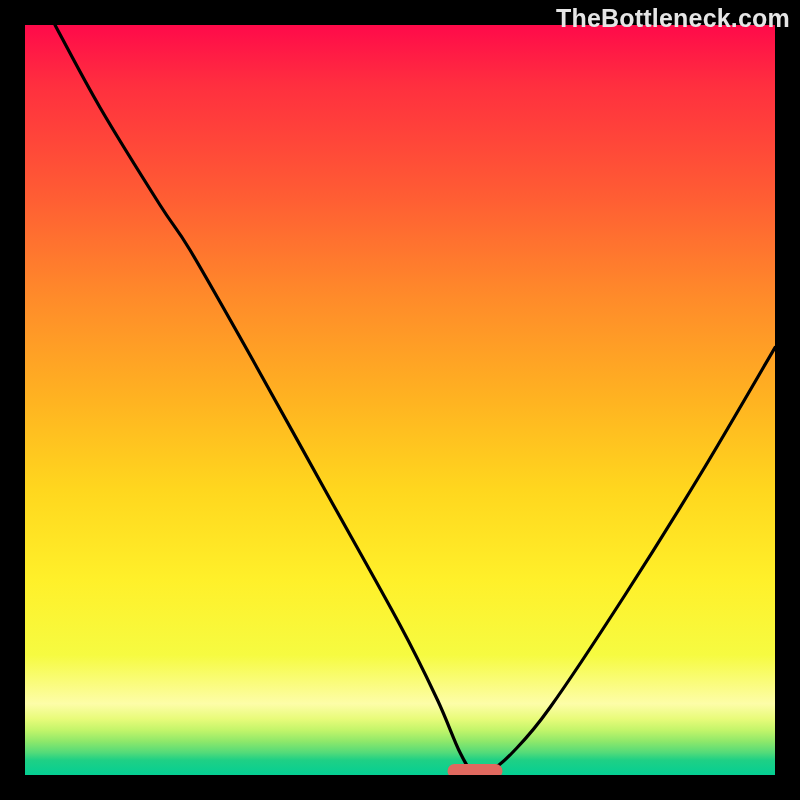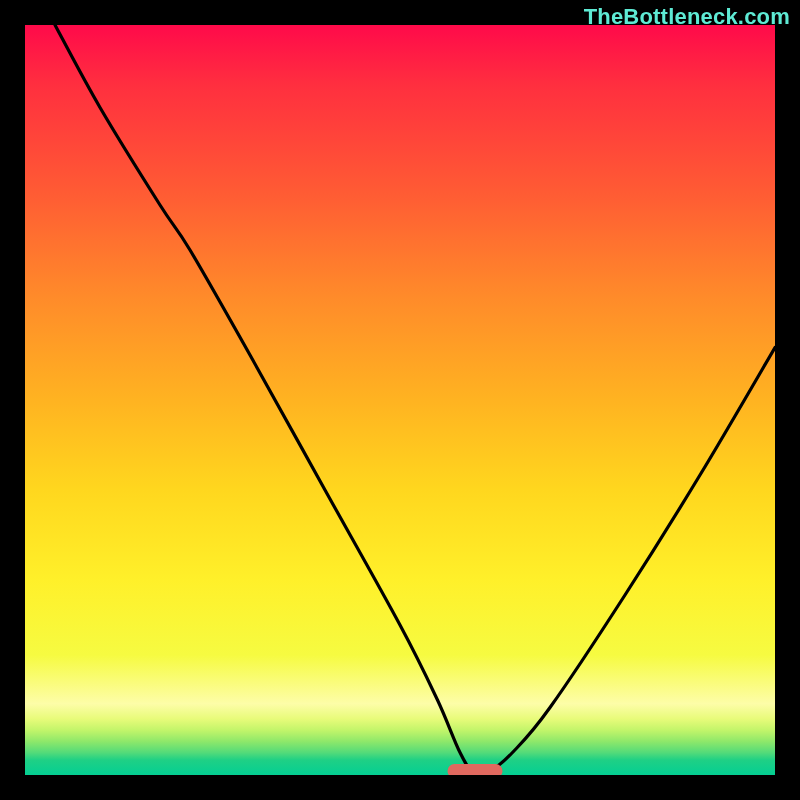--- a/index.html
+++ b/index.html
@@ -14,22 +14,22 @@
   .frame {
     position: relative;
     width: 800px;
     height: 800px;
     background: #000;
   }
   .watermark {
     position: absolute;
     top: 4px;
     right: 10px;
-    color: #5eead4;
-    font-size: 22px;
+    color: #e5e5e5;
+    font-size: 25px;
     font-weight: 600;
     letter-spacing: 0.2px;
     z-index: 10;
   }
   .plot-area {
     position: absolute;
     left: 25px;
     top: 25px;
     width: 750px;
     height: 750px;

